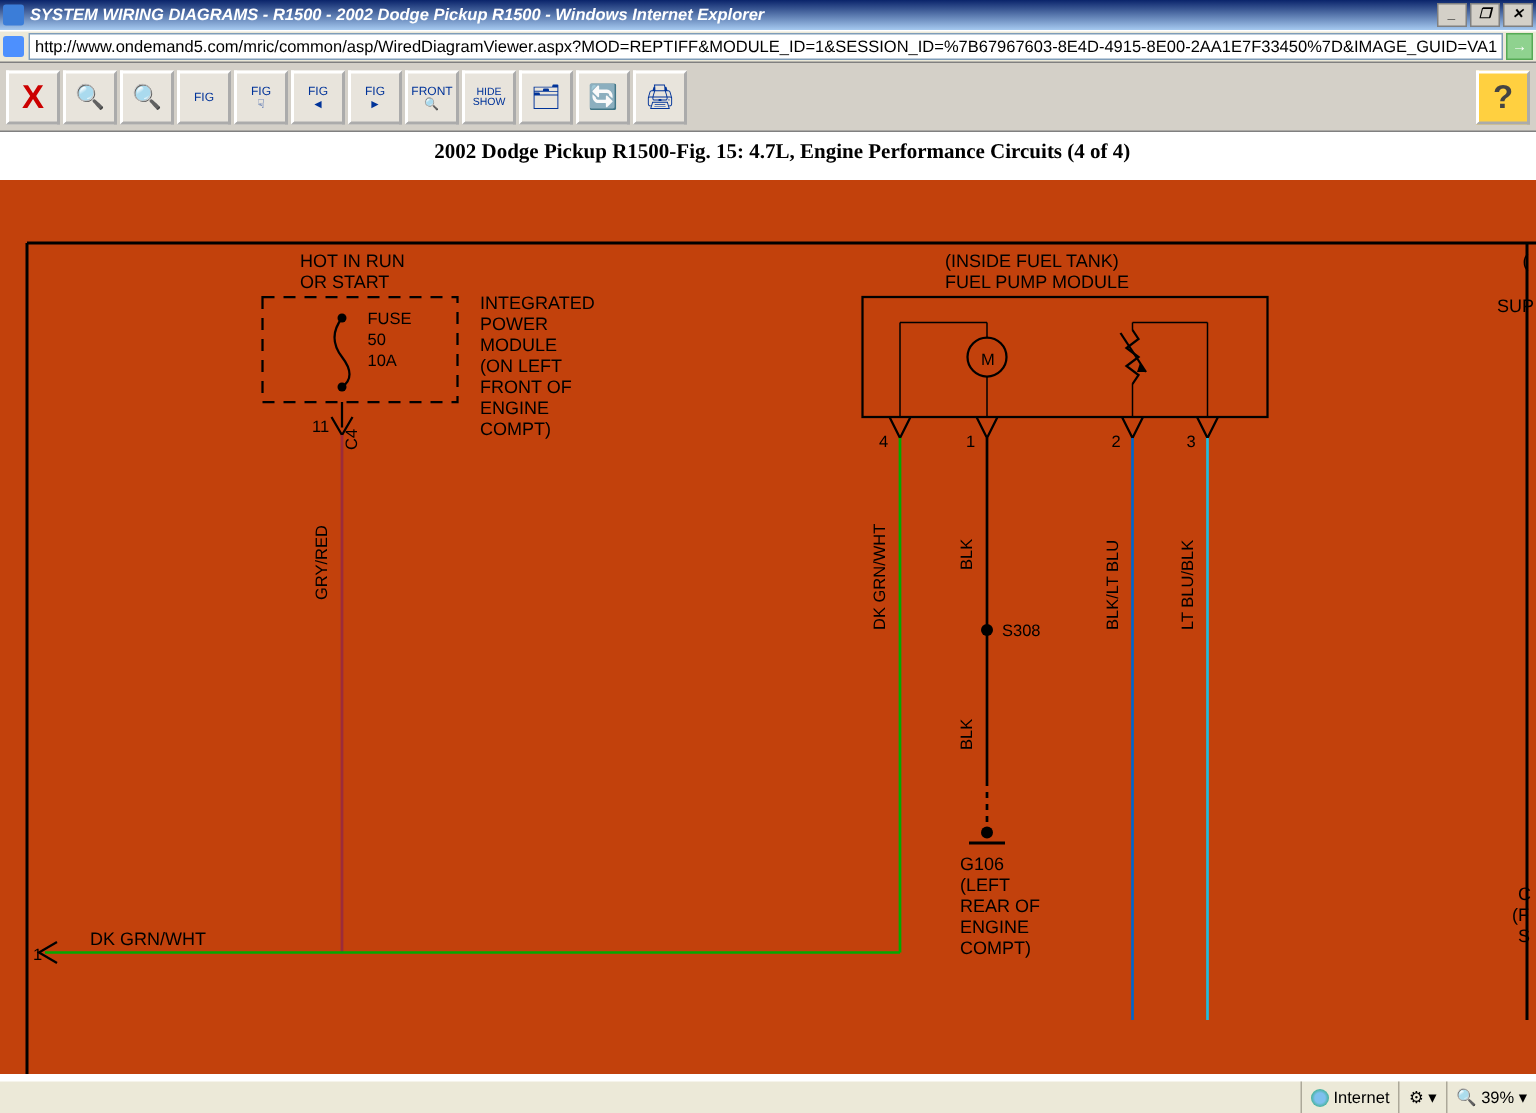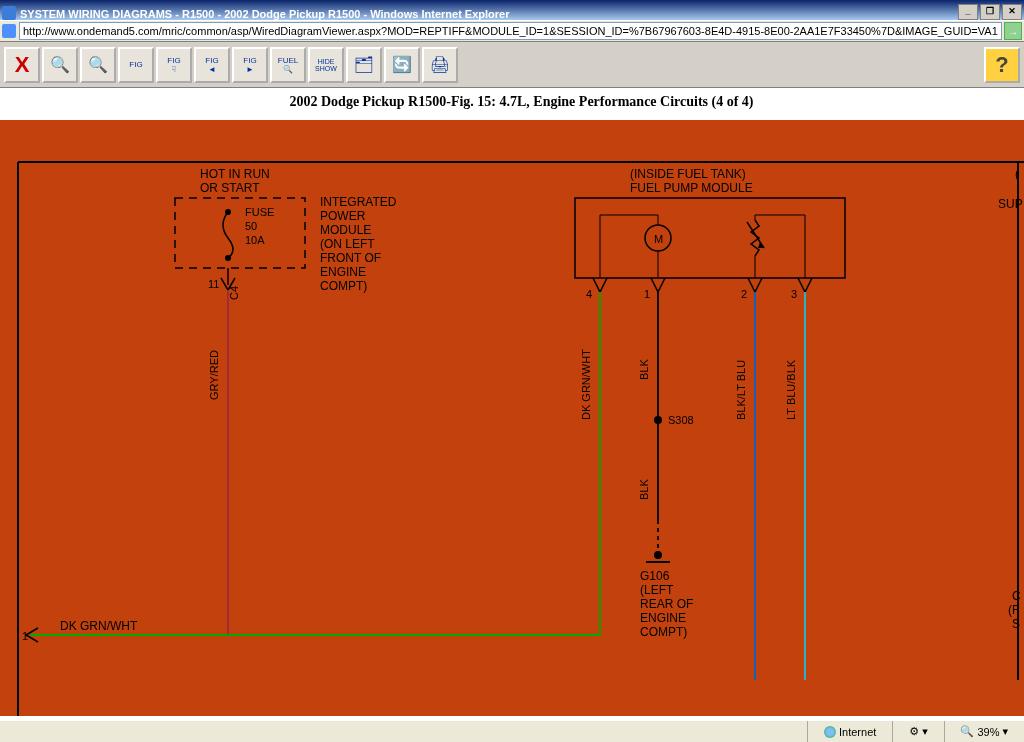--- a/index.html
+++ b/index.html
@@ -1,34 +1,34 @@
 <!DOCTYPE html>
 <html><head>
 <meta charset="utf-8">
 <style>
   * { box-sizing: border-box; margin: 0; padding: 0; }
   body { font-family: Tahoma, Arial, sans-serif; font-size: 11px; background: #fff; width: 1024px; height: 742px; overflow: hidden; position: relative; }
-  .titlebar { background: linear-gradient(to bottom, #0a246a, #a6caf0); color: #fff; height: 20px; display: flex; align-items: flex-end; padding: 0 2px; font-weight: bold; }
+  .titlebar { background: linear-gradient(to bottom, #0a246a, #a6caf0); color: #fff; height: 20px; display: flex; align-items: center; padding: 0 2px; font-weight: bold; font-style: italic; }
   .titlebar .ie-icon { width: 14px; height: 14px; background: #3b7dd8; border-radius: 2px; margin-right: 4px; display: inline-block; }
   .titlebar .spacer { flex: 1; }
   .win-btns { display: flex; gap: 2px; }
   .win-btn { width: 20px; height: 16px; background: #d4d0c8; border: 1px solid #808080; font-size: 9px; line-height: 12px; text-align: center; color: #000; font-family: Marlett, Arial; }
   .addrbar { background: #ece9d8; height: 22px; display: flex; align-items: center; padding: 0 2px; border-top: 1px solid #fff; border-bottom: 1px solid #808080; }
   .addrbar .ie-icon2 { width: 14px; height: 14px; background: #4d90fe; margin-right: 3px; border-radius: 2px; }
   .addrbar input { flex: 1; height: 18px; font-size: 11px; padding: 0 3px; border: 1px solid #7f9db9; background: #fff; }
   .addrbar .go { width: 18px; height: 18px; background: #8fd28f; border: 1px solid #5a5; margin-left: 2px; display:flex; align-items:center; justify-content:center; color:#fff; font-size:10px;}
   .toolbar { background: #d4d0c8; height: 46px; border-bottom: 1px solid #808080; display: flex; align-items: center; padding: 4px; gap: 2px; }
   .tbtn { width: 36px; height: 36px; background: #e8e4dc; border: 2px outset #fff; display: flex; flex-direction: column; align-items: center; justify-content: center; font-size: 8px; color: #003399; cursor: pointer; }
   .tbtn .ico { font-size: 16px; }
   .tbtn.help { margin-left: auto; background: #ffd040; font-size: 22px; font-weight: bold; color: #444; }
   .tbtn.red .ico { color: #c00; font-size:22px; font-weight:bold;}
   .diagram-title { text-align: center; font-weight: bold; font-family: "Times New Roman", serif; font-size: 14px; margin-top: 6px; margin-left: 19px; }
   .canvas { position: absolute; top: 120px; left: 0; right: 0; bottom: 26px; overflow: hidden; background: #c2410c; }
   .statusbar { position: absolute; bottom: 0; left: 0; right: 0; height: 22px; background: #ece9d8; border-top: 1px solid #fff; display: flex; align-items: center; font-size: 11px; }
-  .statusbar .cell { border-left: 1px solid #aca899; height: 100%; padding: 0 16px; display: flex; align-items: center; gap: 3px; }
+  .statusbar .cell { border-left: 1px solid #aca899; height: 100%; padding: 0 6px; display: flex; align-items: center; gap: 3px; }
   .statusbar .cell.first { flex: 1; border-left: none; }
   .zone-ico { width: 12px; height: 12px; background: radial-gradient(circle, #7ec0ee 40%, #2a6 90%); border-radius: 50%; }
   svg { position: absolute; top: 0; left: 0; }
   .lbl { font-family: Arial, sans-serif; font-size: 12px; fill: #000; }
   .lblsm { font-family: Arial, sans-serif; font-size: 11px; fill: #000; }
 </style>
 </head>
 <body>
 
 <div class="titlebar">
@@ -67,21 +67,21 @@
     </div>
   <div class="tbtn">
       <span>FIG</span>
       <span>◄</span>
     </div>
   <div class="tbtn">
       <span>FIG</span>
       <span>►</span>
     </div>
   <div class="tbtn">
-      <span>FUEL</span>
+      <span>FRONT</span>
       <span>🔍</span>
     </div>
   <div class="tbtn" style="font-size:7px;">
       <span>HIDE</span>
       <span>SHOW</span>
     </div>
   <div class="tbtn">
       <span class="ico">🗂</span>
     </div>
   <div class="tbtn">

